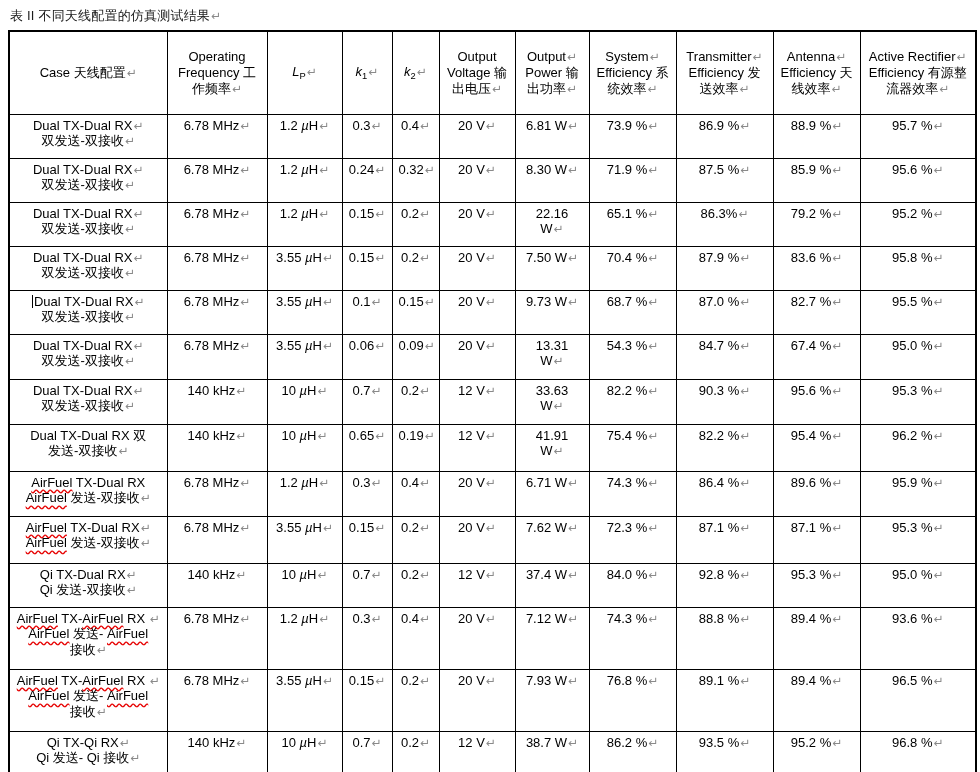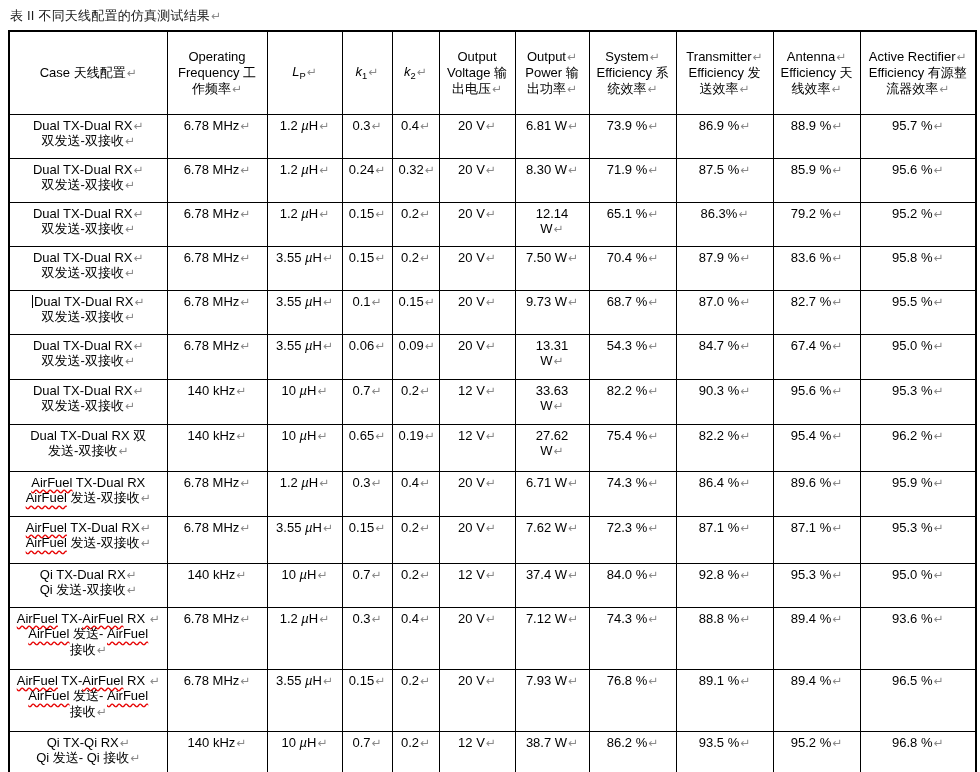--- a/index.html
+++ b/index.html
@@ -167,21 +167,21 @@
           <td>
             <span class="line">0.15<span class="mark">↵</span></span>
           </td>
           <td>
             <span class="line">0.2<span class="mark">↵</span></span>
           </td>
           <td>
             <span class="line">20 V<span class="mark">↵</span></span>
           </td>
           <td class="col-pout">
-            <span class="line">12.14</span>
+            <span class="line">22.16</span>
             <span class="line">W<span class="mark">↵</span></span>
           </td>
           <td>
             <span class="line">65.1 %<span class="mark">↵</span></span>
           </td>
           <td>
             <span class="line">86.3%<span class="mark">↵</span></span>
           </td>
           <td>
             <span class="line">79.2 %<span class="mark">↵</span></span>
@@ -350,21 +350,21 @@
           <td>
             <span class="line">0.65<span class="mark">↵</span></span>
           </td>
           <td>
             <span class="line">0.19<span class="mark">↵</span></span>
           </td>
           <td>
             <span class="line">12 V<span class="mark">↵</span></span>
           </td>
           <td class="col-pout">
-            <span class="line">27.62</span>
+            <span class="line">41.91</span>
             <span class="line">W<span class="mark">↵</span></span>
           </td>
           <td>
             <span class="line">75.4 %<span class="mark">↵</span></span>
           </td>
           <td>
             <span class="line">82.2 %<span class="mark">↵</span></span>
           </td>
           <td>
             <span class="line">95.4 %<span class="mark">↵</span></span>

